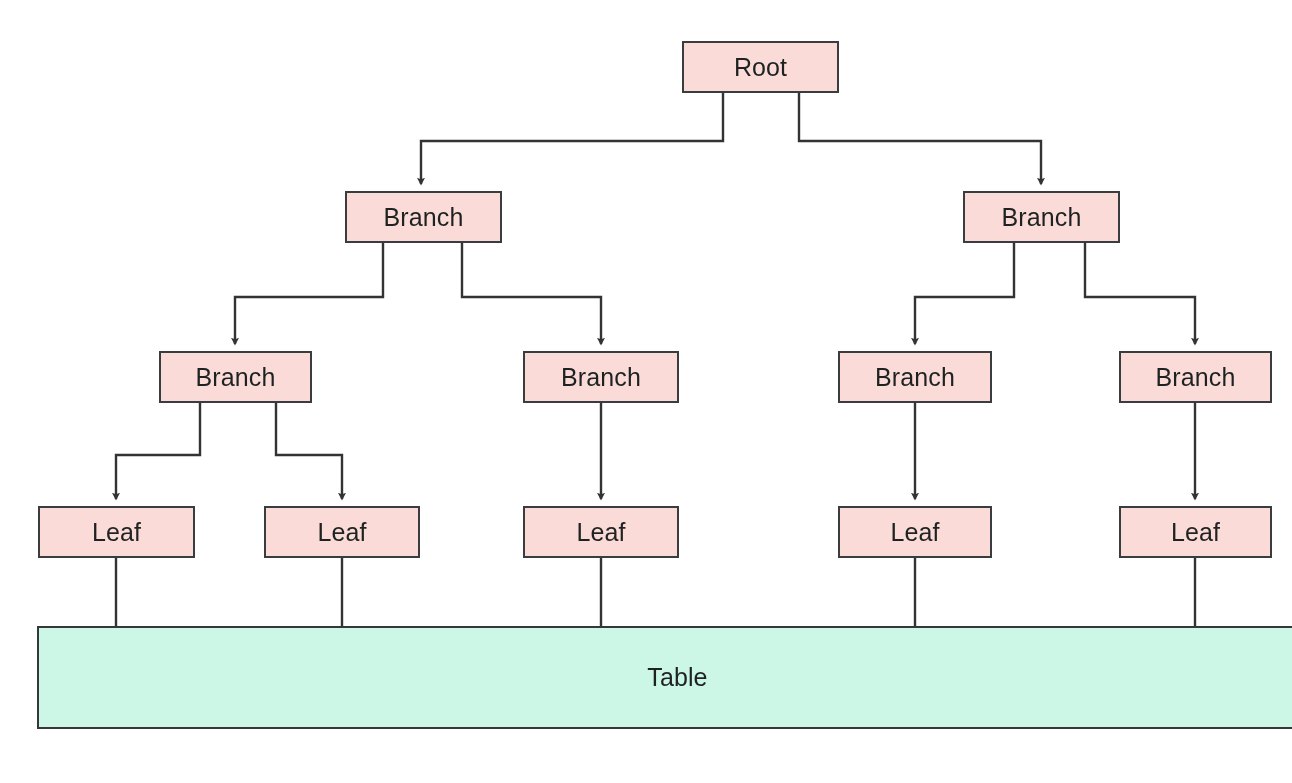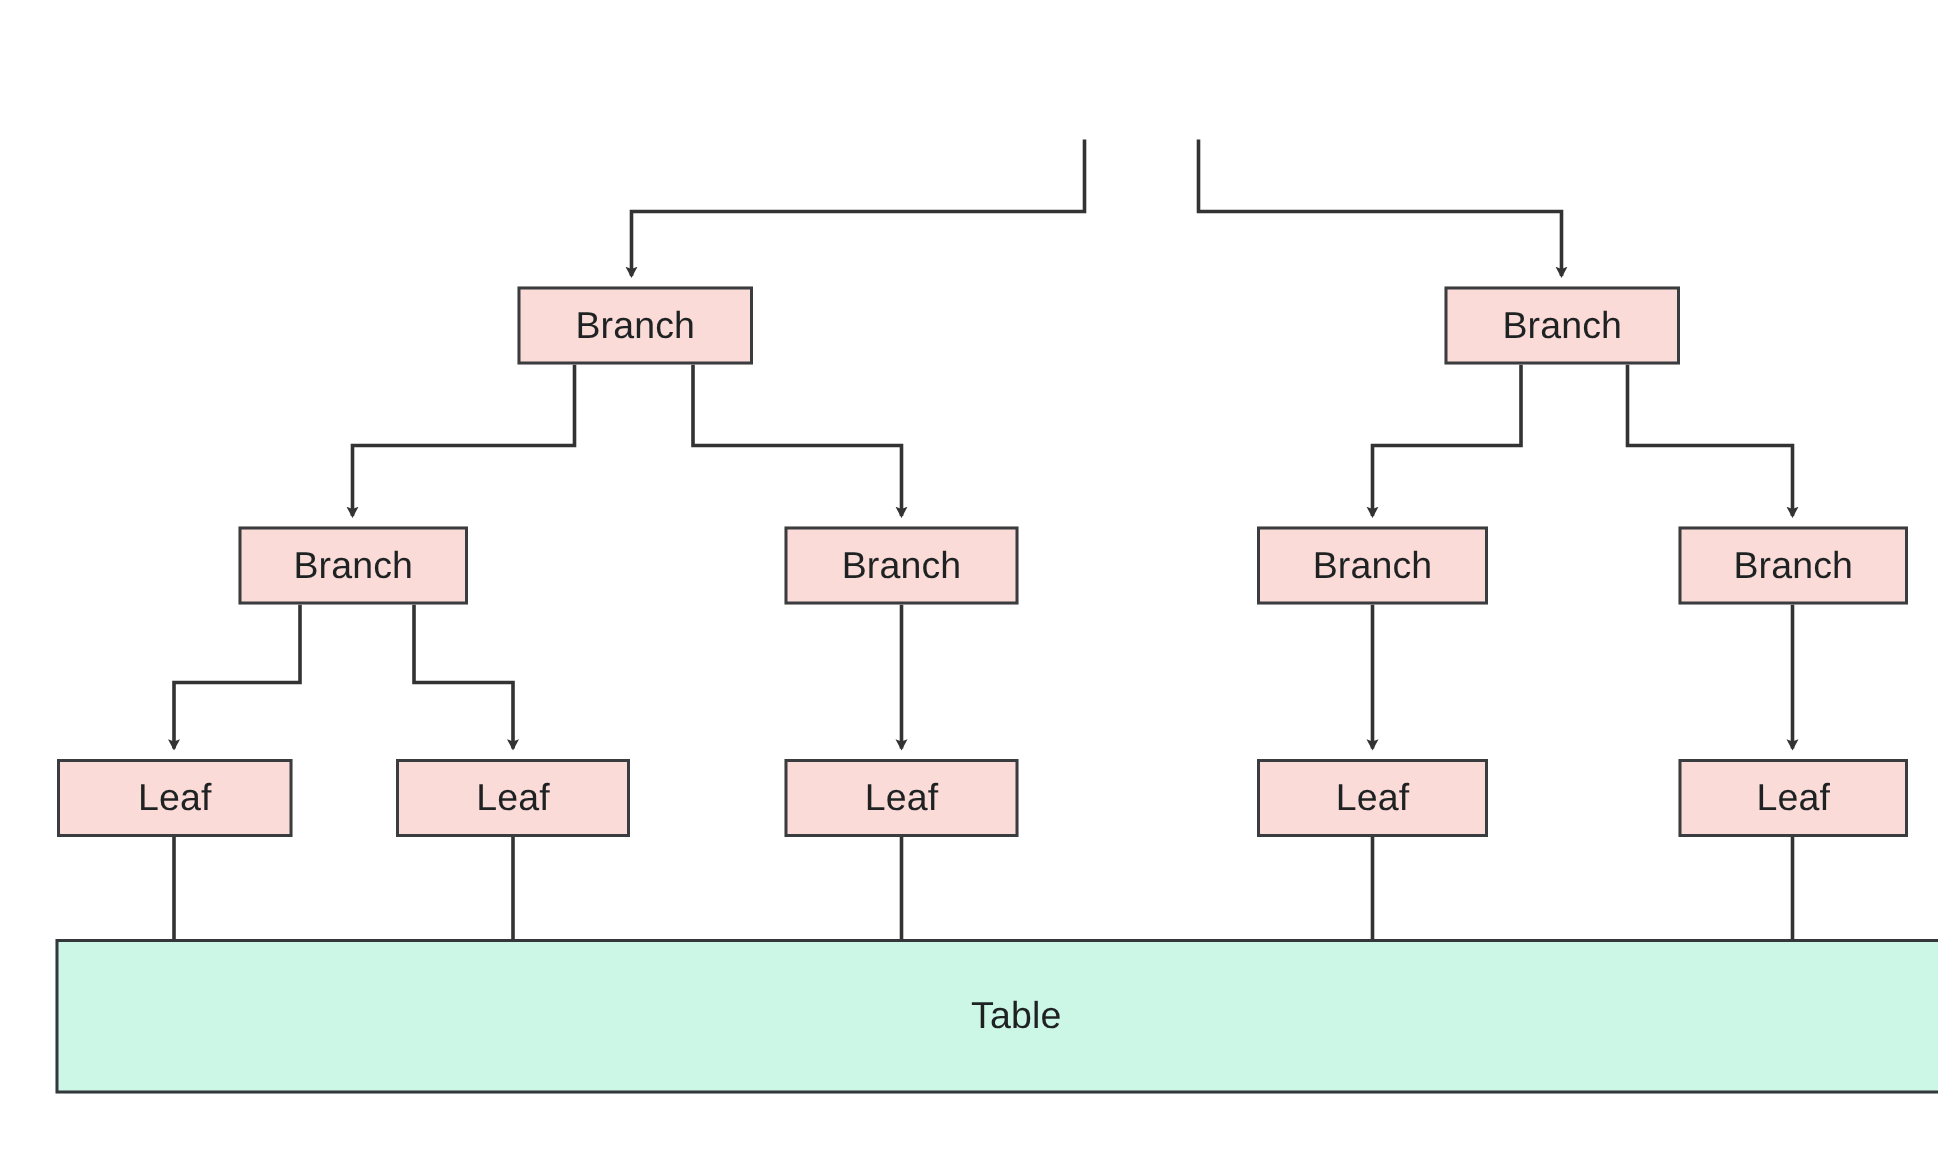--- a/index.html
+++ b/index.html
@@ -74,20 +74,23 @@
         <path d="M 915 403 L 915 499" marker-end="url(#arrowhead)"></path>
         <path d="M 1195 403 L 1195 499" marker-end="url(#arrowhead)"></path>
         <path d="M 116 558 L 116 643" marker-end="url(#arrowhead)"></path>
         <path d="M 342 558 L 342 643" marker-end="url(#arrowhead)"></path>
         <path d="M 601 558 L 601 643" marker-end="url(#arrowhead)"></path>
         <path d="M 915 558 L 915 643" marker-end="url(#arrowhead)"></path>
         <path d="M 1195 558 L 1195 643" marker-end="url(#arrowhead)"></path>
       </g>
   </svg>
 
+  <div class="node pink" style="left: 682px; top: 41px; width: 157px; height: 52px;">
+    <span class="node-label">Root</span>
+  </div>
 
   <div class="node pink" style="left: 345px; top: 191px; width: 157px; height: 52px;">
     <span class="node-label">Branch</span>
   </div>
 
   <div class="node pink" style="left: 963px; top: 191px; width: 157px; height: 52px;">
     <span class="node-label">Branch</span>
   </div>
 
   <div class="node pink" style="left: 159px; top: 351px; width: 153px; height: 52px;">

